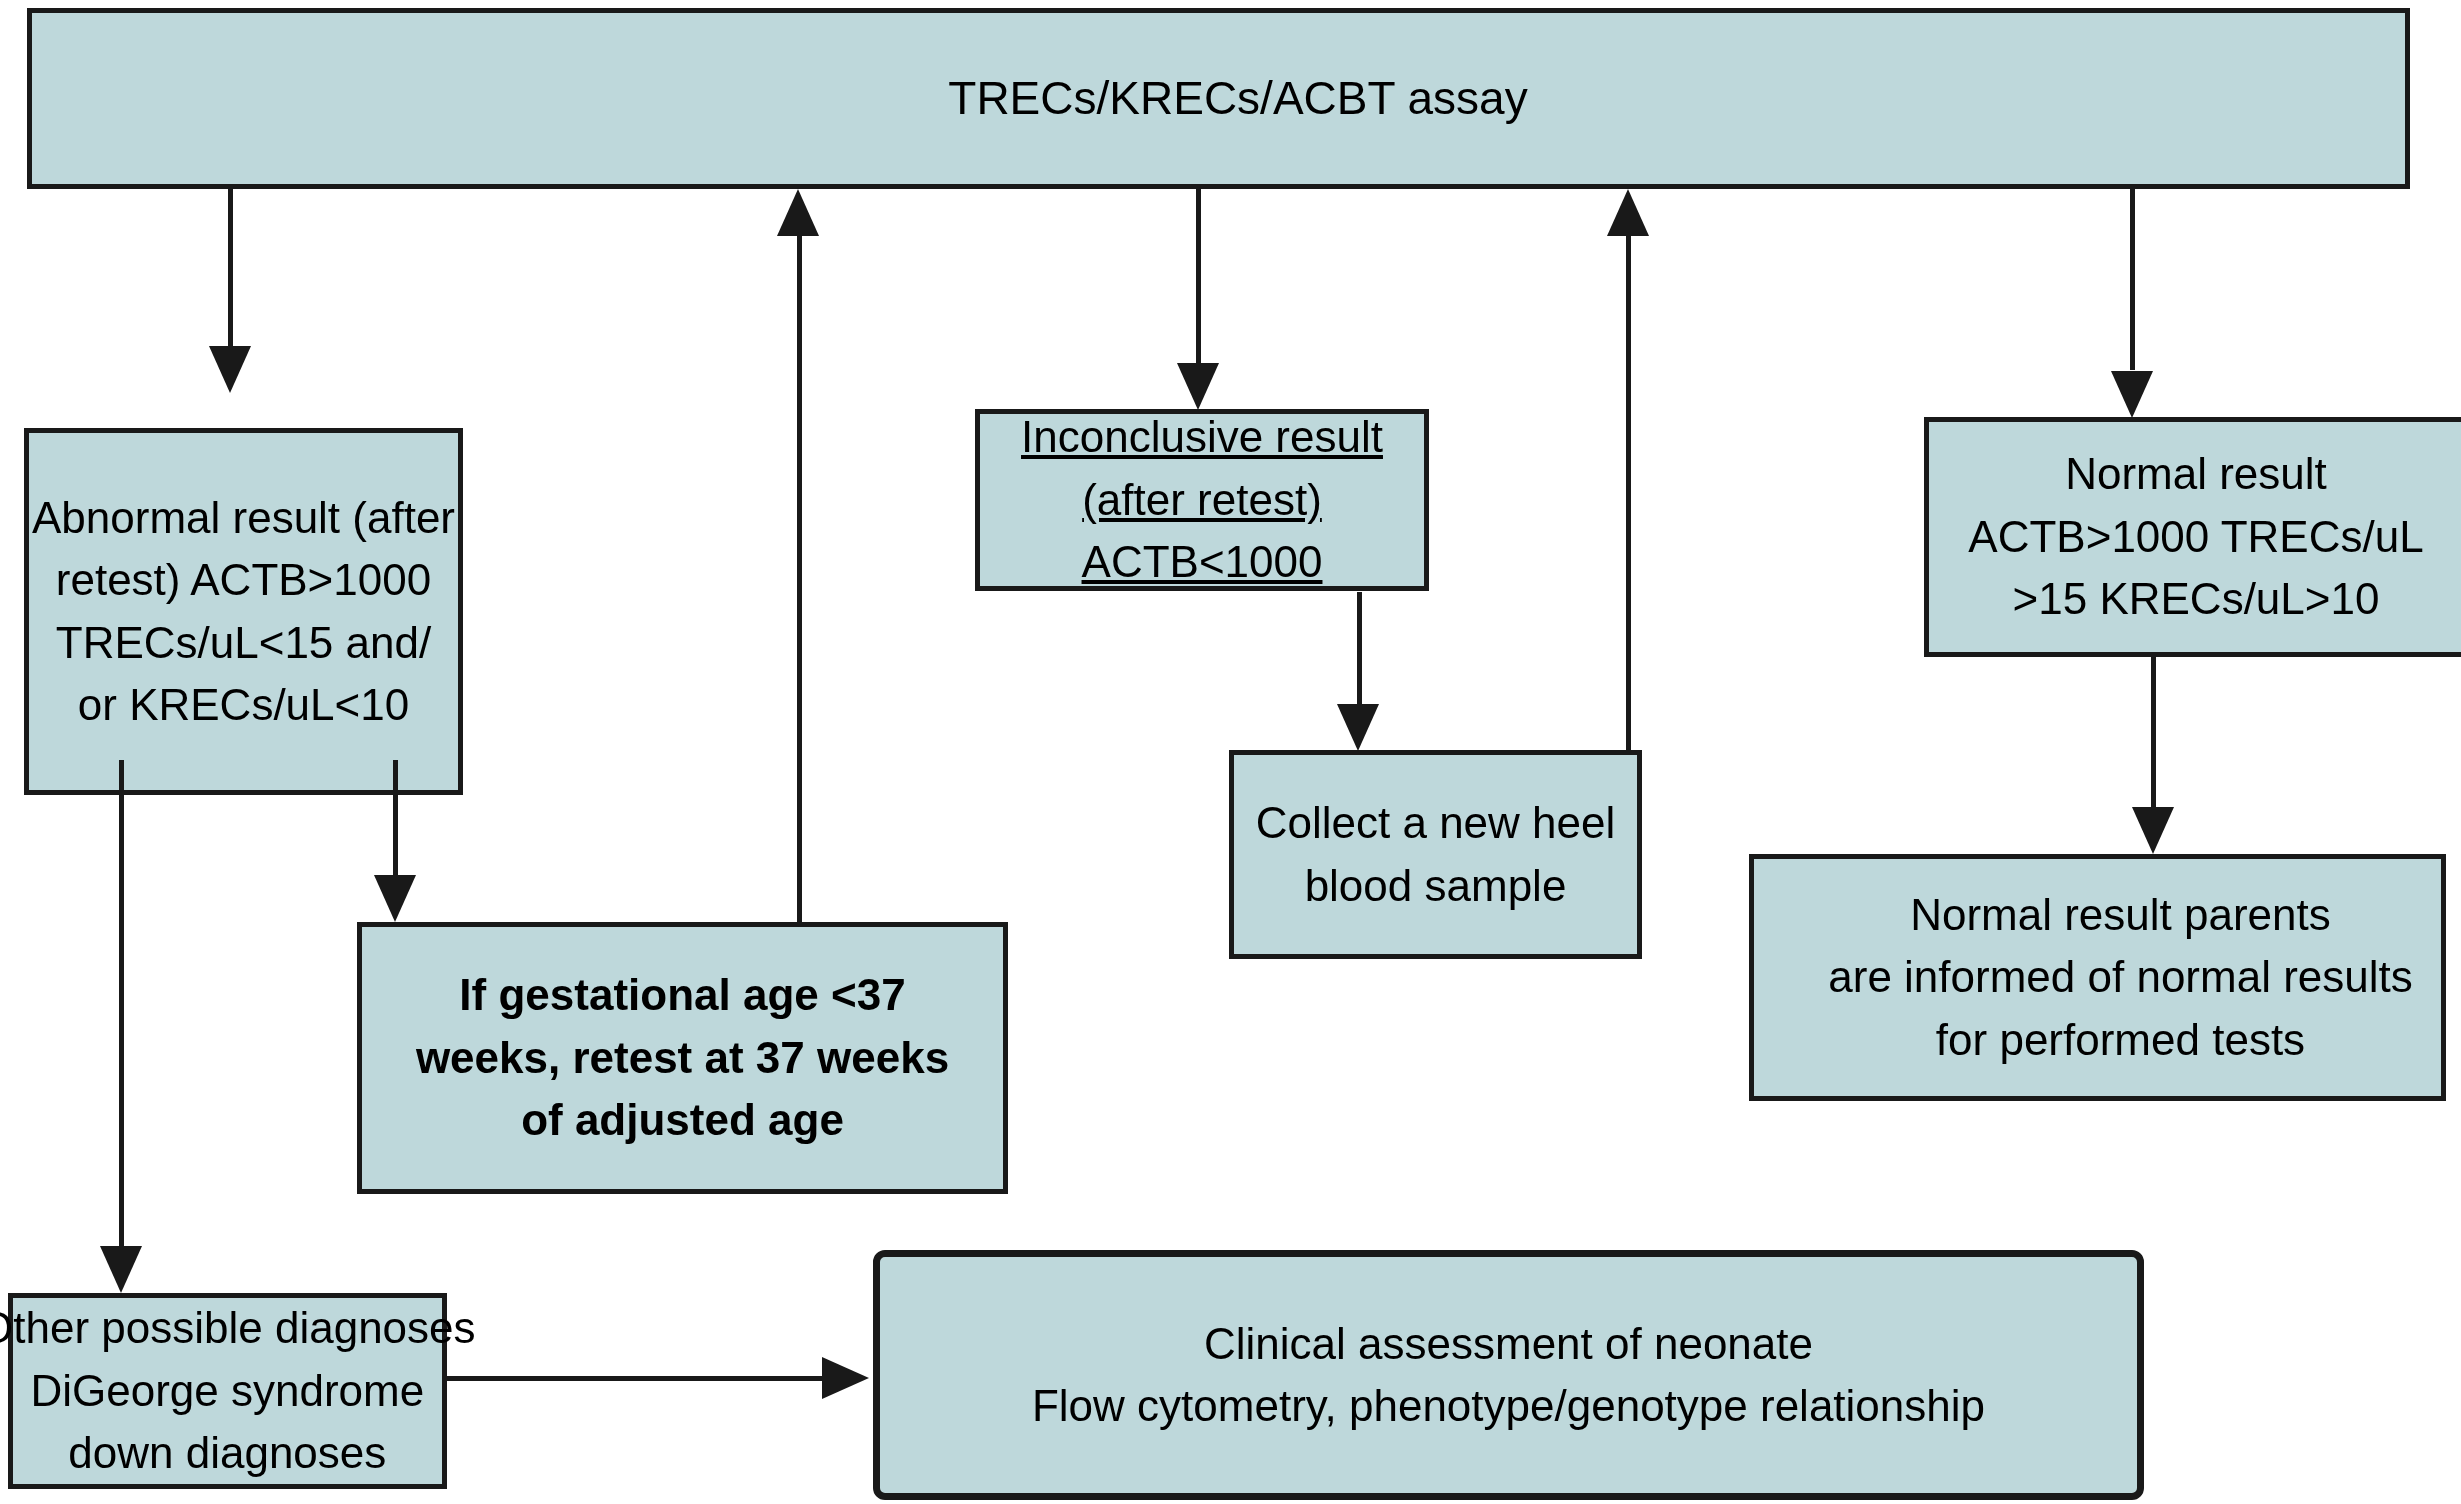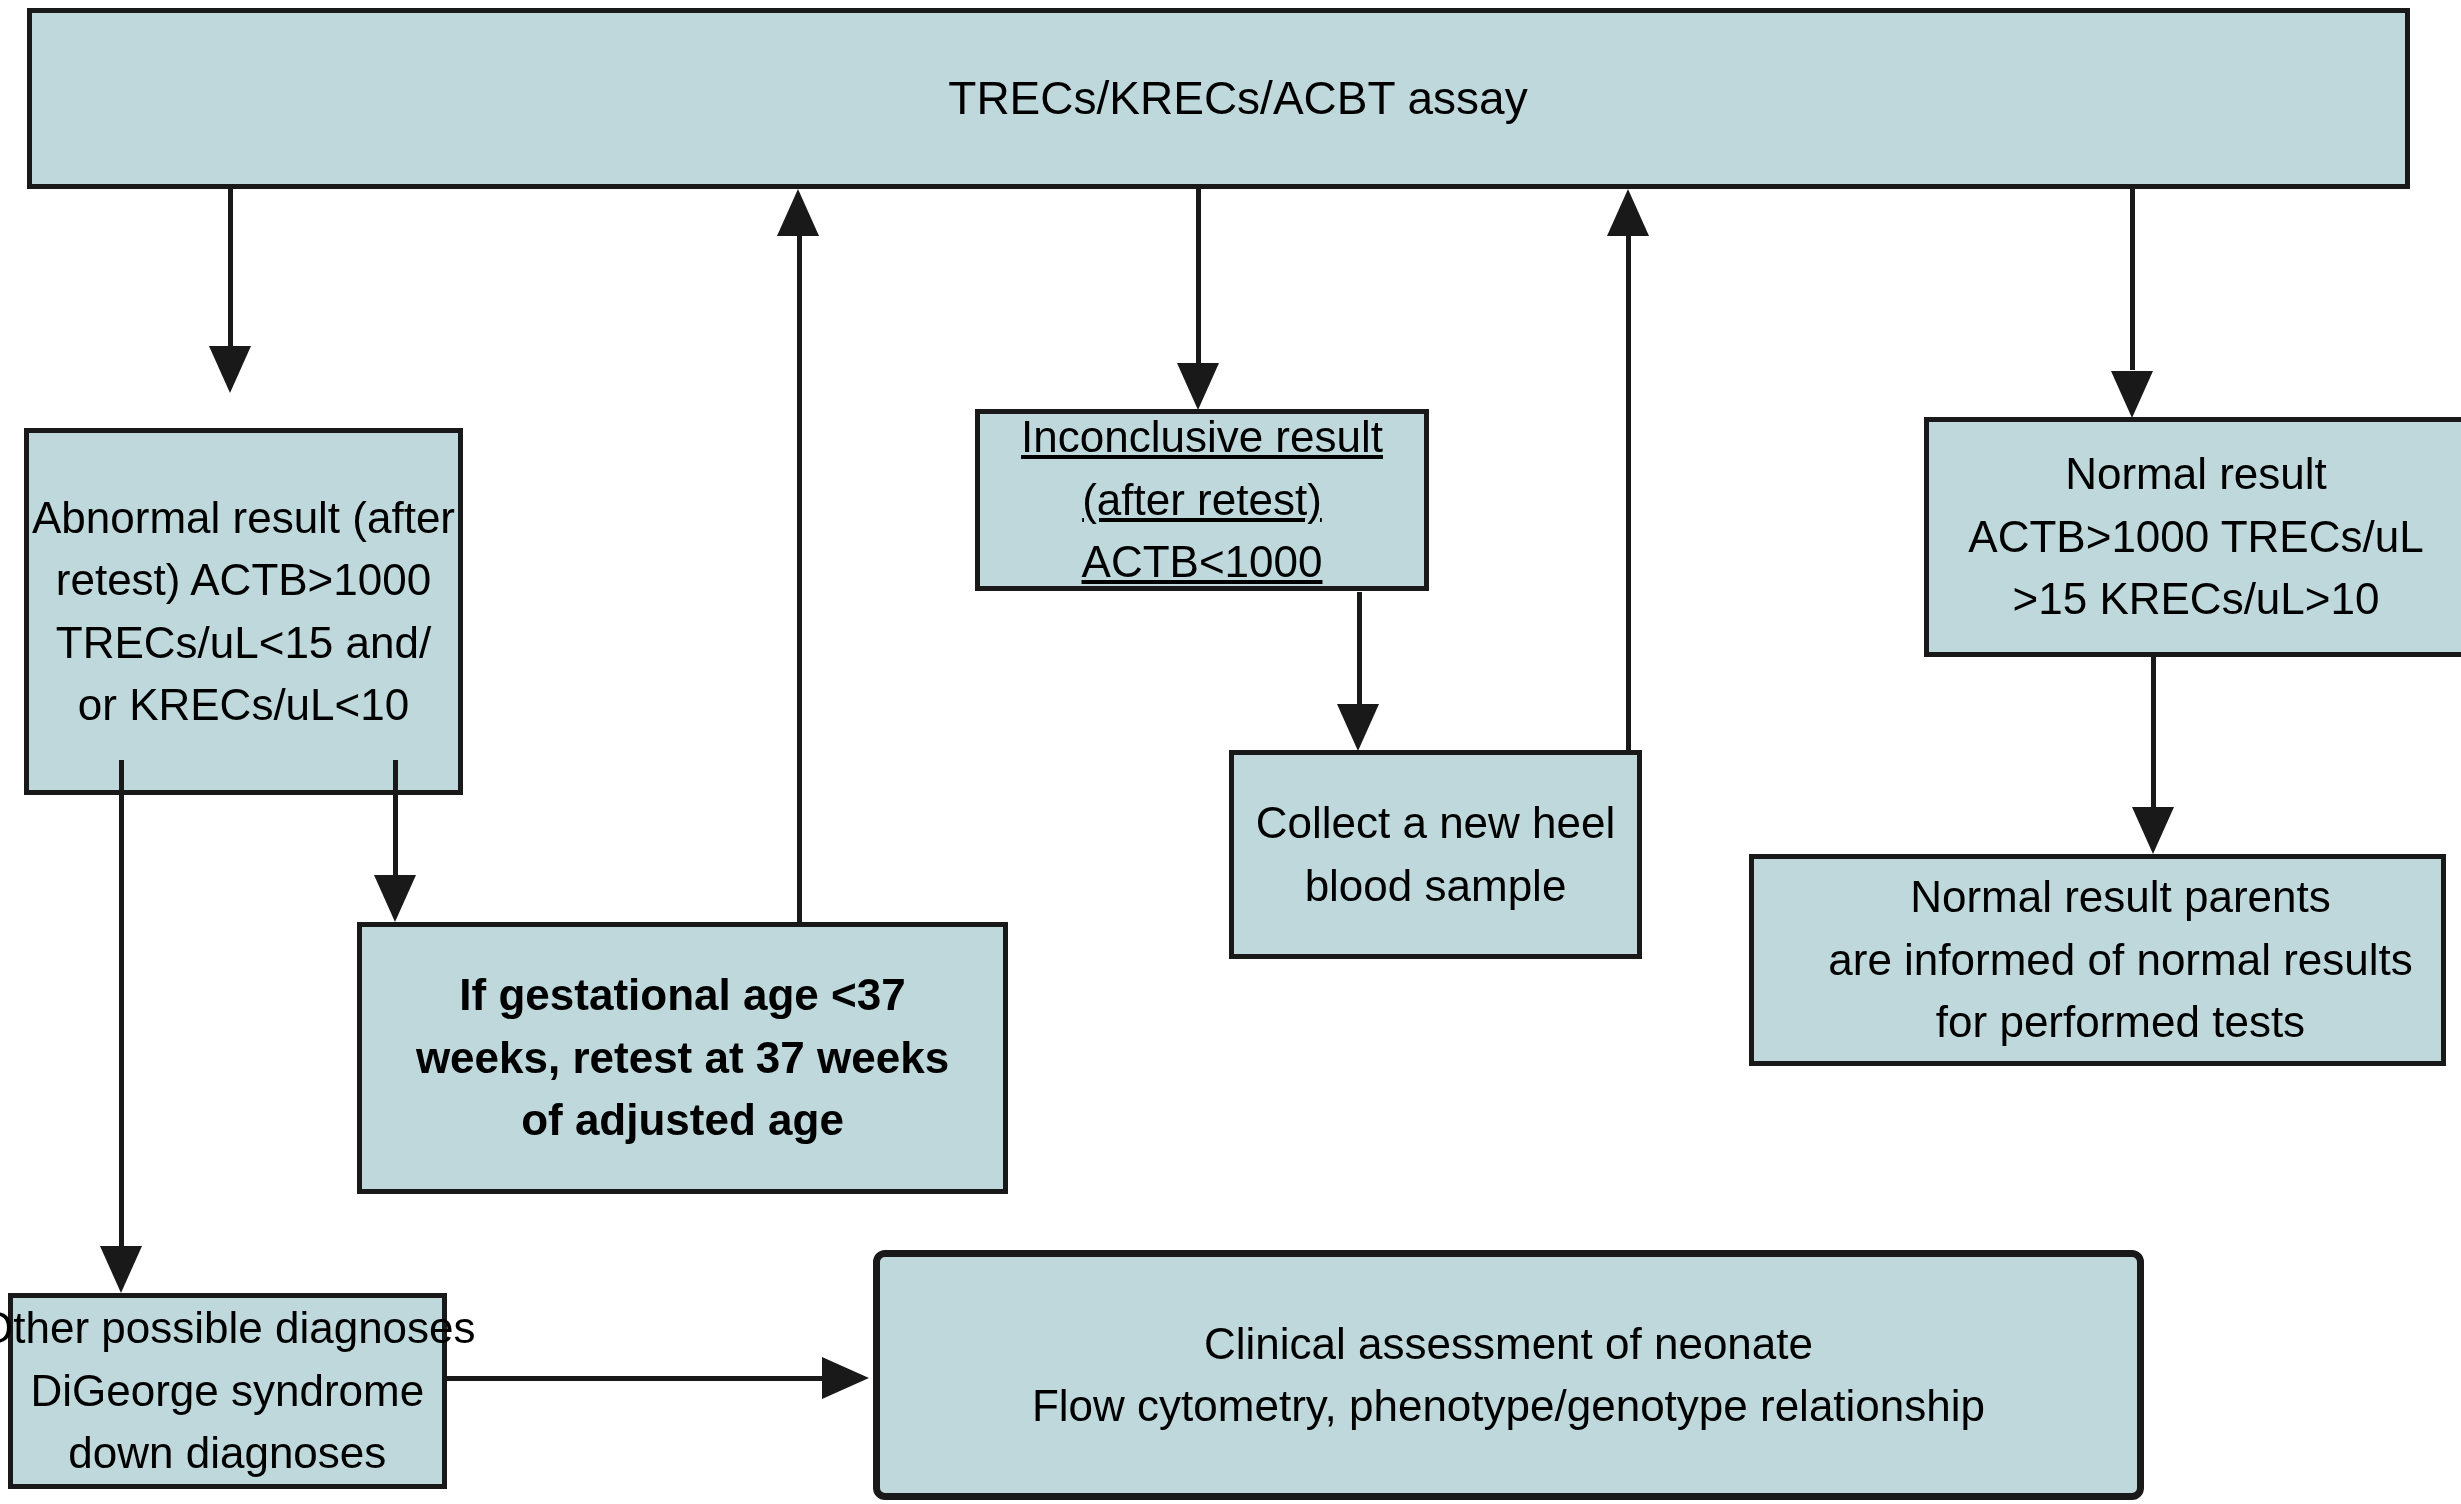--- a/index.html
+++ b/index.html
@@ -67,21 +67,21 @@
     <div class="ln">Collect a new heel</div>
     <div class="ln">blood sample</div>
   </div>
 
   <div class="node" style="left:357px;top:922px;width:651px;height:272px;font-weight:bold;">
     <div class="ln">If gestational age &lt;37</div>
     <div class="ln">weeks, retest at 37 weeks</div>
     <div class="ln">of adjusted age</div>
   </div>
 
-  <div class="node" style="left:1749px;top:854px;width:697px;height:212px;padding-left:46px;">
+  <div class="node" style="left:1749px;top:854px;width:697px;height:247px;padding-left:46px;">
     <div class="ln">Normal result parents</div>
     <div class="ln">are informed of normal results</div>
     <div class="ln">for performed tests</div>
   </div>
 
   <div class="node" style="left:7.8px;top:1293px;width:439px;height:196px;">
     <div class="ln">Other possible diagnoses</div>
     <div class="ln">DiGeorge syndrome</div>
     <div class="ln">down diagnoses</div>
   </div>

